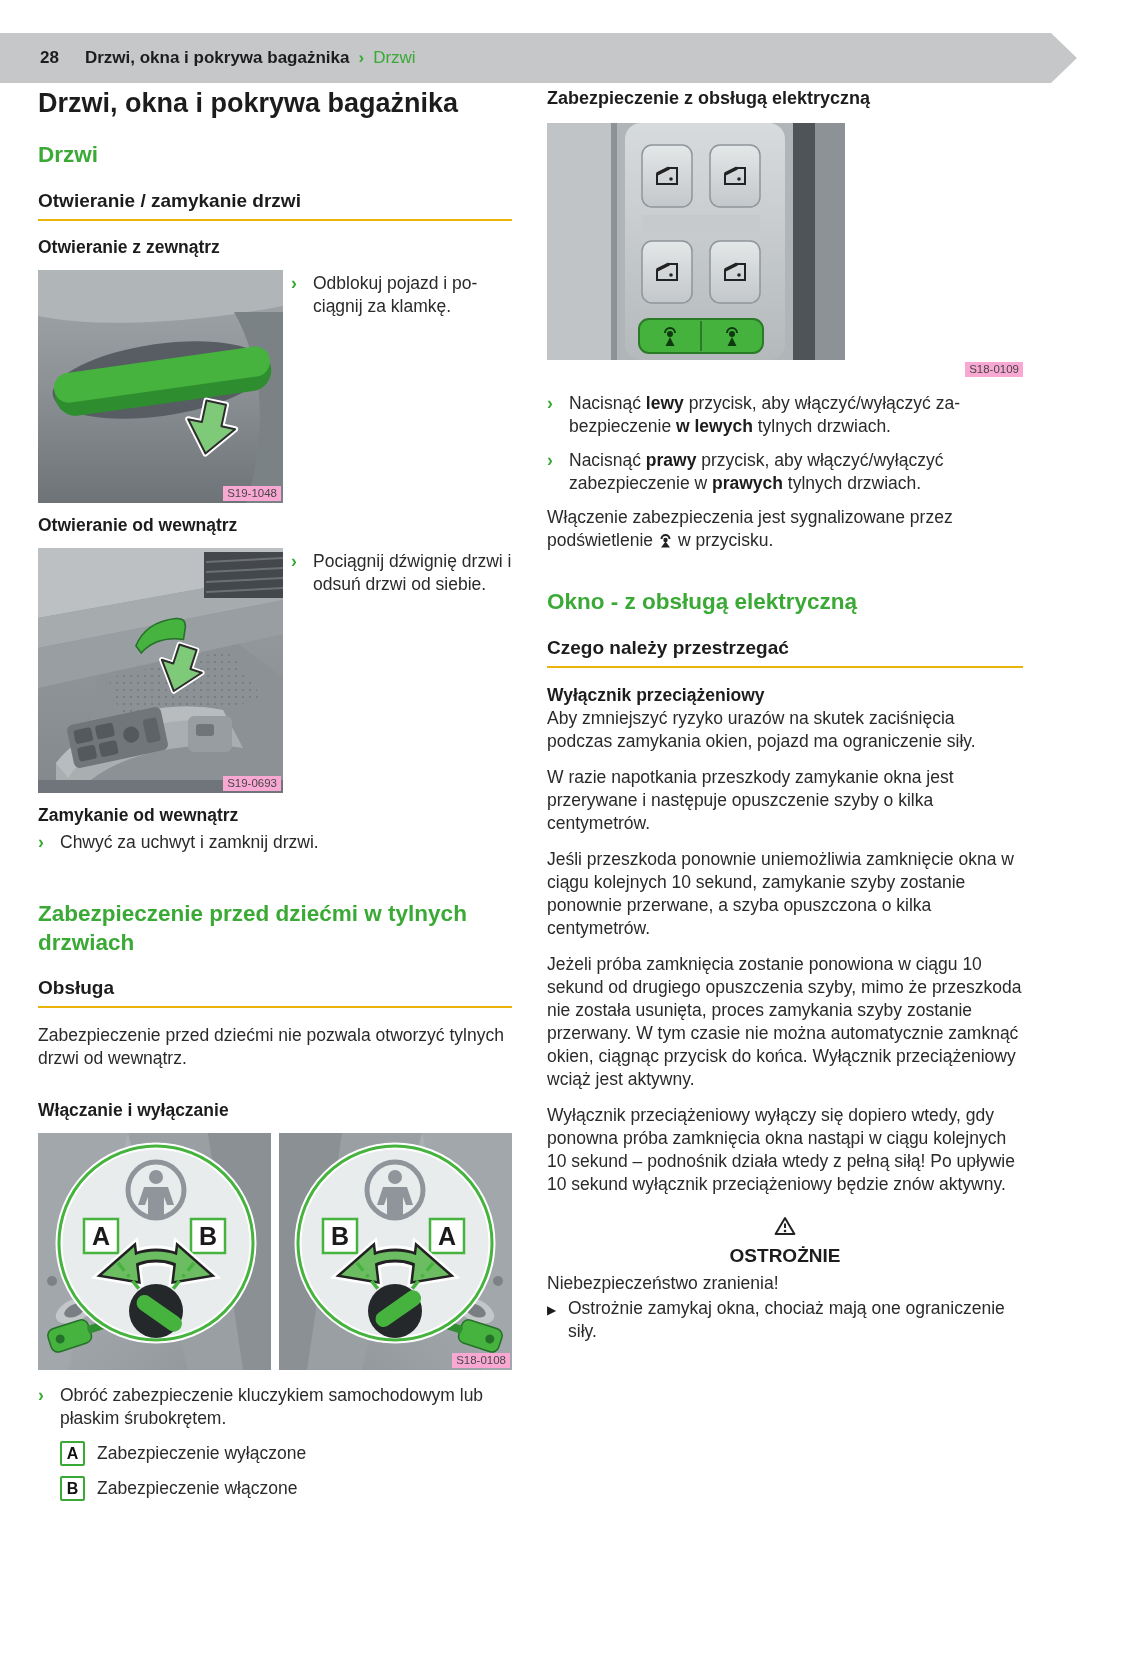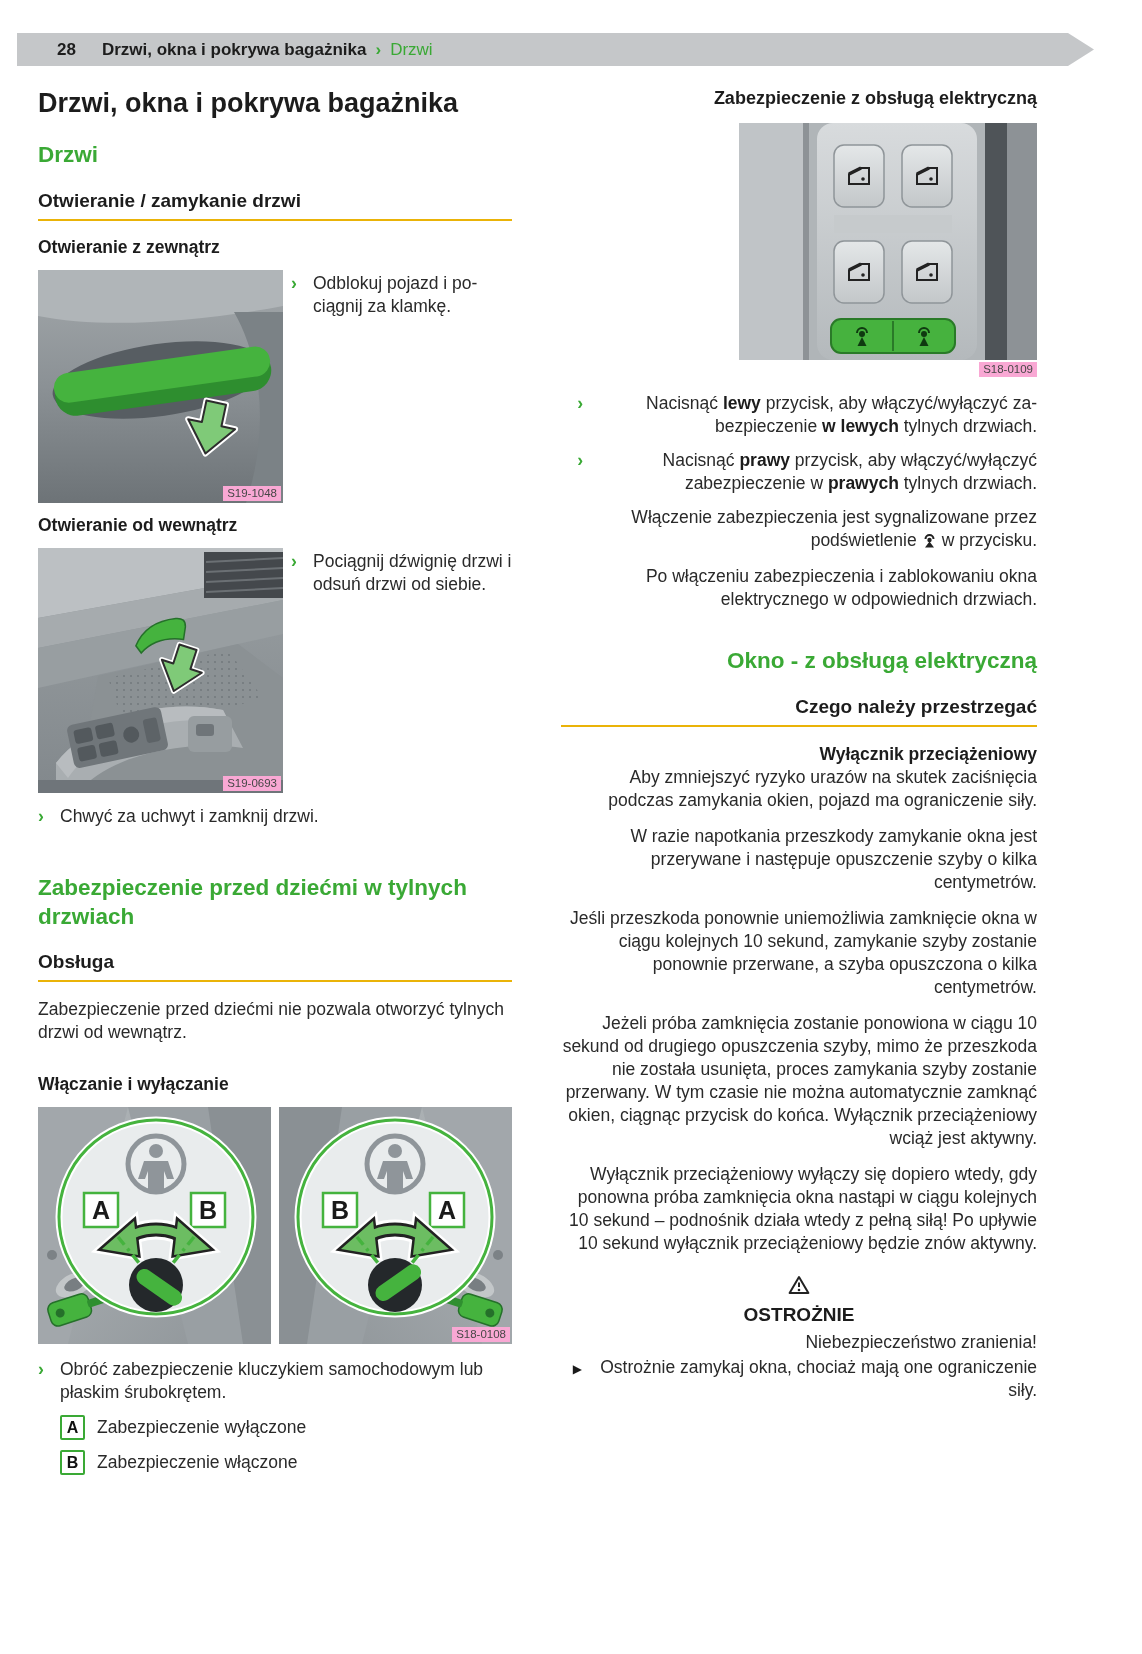--- a/index.html
+++ b/index.html
@@ -10,33 +10,33 @@
   }
   *{box-sizing:border-box;}
   html,body{margin:0;padding:0;}
   body{
     width:1142px;height:1654px;position:relative;background:#ffffff;
     font-family:"Liberation Sans","DejaVu Sans",sans-serif;color:var(--body);
     overflow:hidden;
   }
   
   .banner{
-    position:absolute;left:17px;top:33px;width:1077px;height:33px;
+    position:absolute;left:0;top:33px;width:1077px;height:50px;
     background:#c5c7c9;
     clip-path:polygon(0 0, calc(100% - 26px) 0, 100% 50%, calc(100% - 26px) 100%, 0 100%);
     display:flex;align-items:center;font-size:17px;
   }
   .banner .pgnum{font-weight:700;color:#1d1d1d;margin-left:40px;}
   .banner .chapter{font-weight:700;color:#1d1d1d;margin-left:26px;}
   .banner .sep{color:var(--green);font-weight:700;margin:0 9px;}
   .banner .section{color:var(--green);}
   
   .col{position:absolute;top:88px;}
   .col-left{left:38px;width:474px;}
-  .col-right{left:561px;width:476px;text-align:right;}
+  .col-right{left:547px;width:476px;}
   h1{font-size:27px;line-height:1.15;font-weight:700;color:var(--ink);margin:0 0 22px;}
   h2{font-size:22.5px;line-height:1.28;font-weight:700;color:var(--green);margin:0 0 20px;}
   h3{font-size:19px;font-weight:700;color:var(--ink);margin:0 0 16px;
      border-bottom:2px solid #eab308;padding-bottom:7px;}
   h4{font-size:17.5px;font-weight:700;color:var(--ink);margin:0 0 12px;}
   p{font-size:17.5px;line-height:23px;margin:0 0 13px;hyphens:manual;}
   .boldlead{font-weight:700;color:var(--ink);}
   .bullet{display:flex;font-size:17.5px;line-height:23px;margin:0 0 11px;hyphens:manual;}
   .bullet .mk{color:var(--green);font-weight:700;flex:0 0 22px;}
   .bullet b{color:var(--ink);}
@@ -161,20 +161,21 @@
         <path d="M0,232 H245 V245 H0 Z" fill="#6f757a"></path>
       </svg>
       <span class="fig-label">S19-0693</span>
     </div>
     <div class="bullet">
       <span class="mk">›</span>
       <span>Pociągnij dźwignię drzwi i odsuń drzwi od siebie.</span>
     </div>
   </div>
 
+  <h4 style="margin:4px 0 5px">Zamykanie od wewnątrz</h4>
   <div class="bullet">
     <span class="mk">›</span>
     <span>Chwyć za uchwyt i zamknij drzwi.</span>
   </div>
 
   <h2 class="mt-big">Zabezpieczenie przed dziećmi w tylnych drzwiach</h2>
   <h3>Obsługa</h3>
   <p>Zabezpieczenie przed dziećmi nie pozwala otworzyć tylnych drzwi od wewnątrz.</p>
   <h4 style="margin-top:30px">Włączanie i wyłączanie</h4>
 
@@ -378,21 +379,20 @@
     <span class="mk">›</span>
     <span><span>Nacisnąć </span><b>prawy</b><span> przycisk, aby włączyć/wyłączyć zabezpieczenie w </span><b>prawych</b><span> tylnych drzwiach.</span></span>
   </div>
 
   <p><span>Włączenie zabezpieczenia jest sygnalizowane przez podświetlenie</span><svg class="inline-ico" width="15" height="17" viewBox="0 0 15 17">
         <path d="M3.5,8 a4,4 0 0 1 8,0" stroke="#222" stroke-width="2" fill="none"></path>
         <circle cx="7.5" cy="9" r="2.2" fill="#222"></circle>
         <path d="M3,16.5 L7.5,10.5 L12,16.5 Z" fill="#222"></path>
       </svg><span>w przycisku.</span></p>
 
-  <p>Po włączeniu zabezpieczenia i zablokowaniu okna elektrycznego w odpowiednich drzwiach.</p>
 
   <h2 class="mt-mid">Okno - z obsługą elektryczną</h2>
   <h3>Czego należy przestrzegać</h3>
 
   <p><span class="boldlead">Wyłącznik przeciążeniowy</span><br><span>Aby zmniejszyć ryzyko urazów na skutek zaciśnięcia podczas zamykania okien, pojazd ma ograniczenie si­ły.</span></p>
   <p>W razie napotkania przeszkody zamykanie okna jest przerywane i następuje opuszczenie szyby o kilka centymetrów.</p>
   <p>Jeśli przeszkoda ponownie uniemożliwia zamknięcie okna w ciągu kolejnych 10 sekund, zamykanie szyby zostanie ponownie przerwane, a szyba opuszczona o kilka centymetrów.</p>
   <p>Jeżeli próba zamknięcia zostanie ponowiona w ciągu 10 sekund od drugiego opuszczenia szyby, mimo że przeszkoda nie została usunięta, proces zamykania szyby zostanie przerwany. W tym czasie nie można automatycznie zamknąć okien, ciągnąc przycisk do końca. Wyłącznik przeciążeniowy wciąż jest aktyw­ny.</p>
   <p>Wyłącznik przeciążeniowy wyłączy się dopiero wte­dy, gdy ponowna próba zamknięcia okna nastąpi w ciągu kolejnych 10 sekund – podnośnik działa wtedy z pełną siłą! Po upływie 10 sekund wyłącznik przecią­żeniowy będzie znów aktywny.</p>
 

